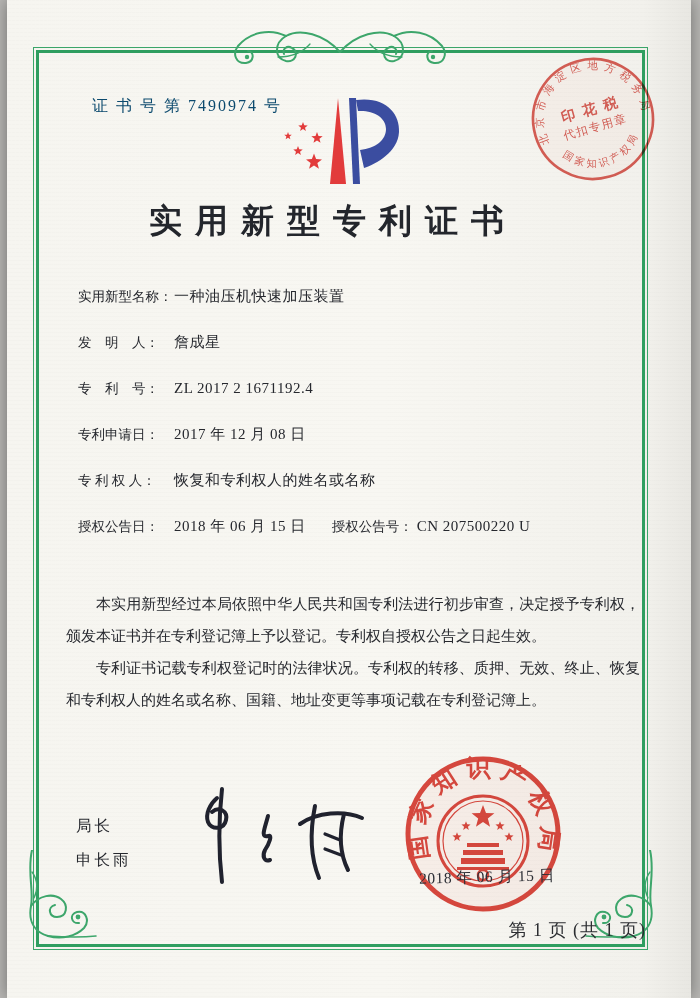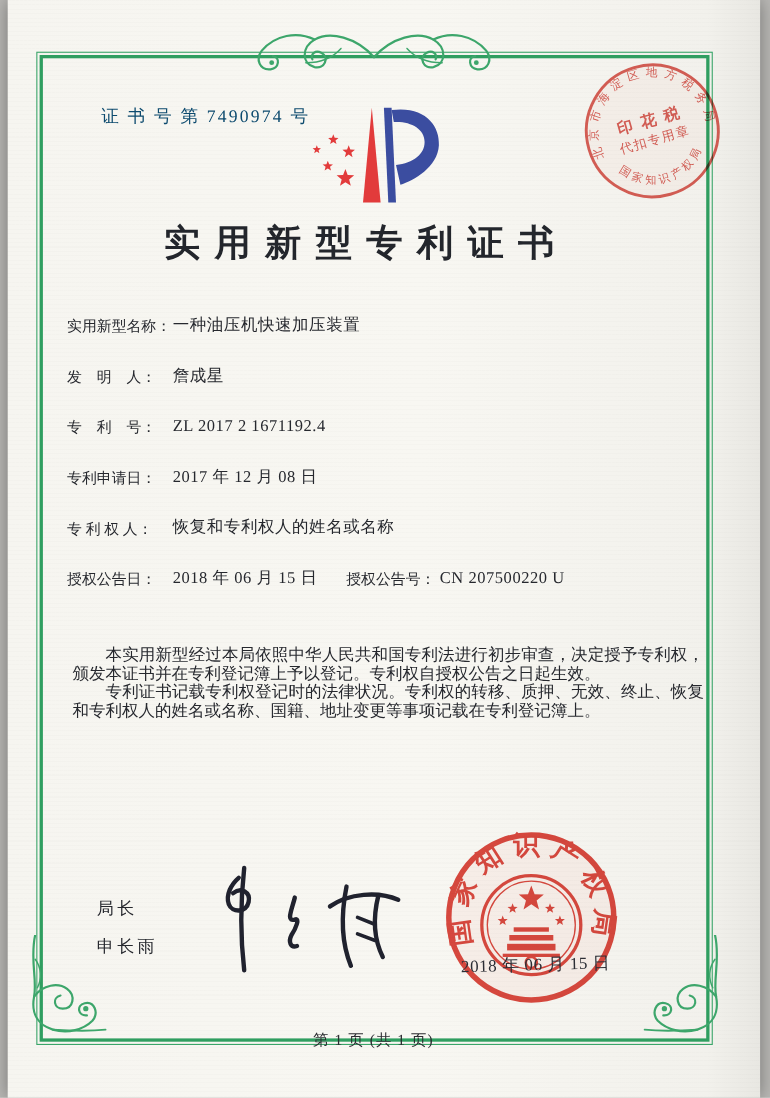--- a/index.html
+++ b/index.html
@@ -16,41 +16,41 @@
     box-shadow:0 0 16px rgba(0,0,0,.4);
   }
   .frame{position:absolute;left:33px;top:47px;width:613px;height:901px;
     border:1px solid #3aa569;}
   .frame-inner{position:absolute;inset:2px;border:3px solid #2f9e60;}
   .orn{position:absolute;pointer-events:none;}
   .cert-no{position:absolute;left:92px;top:96px;font-size:16px;letter-spacing:2px;color:#0c4a6e;}
   .logo{position:absolute;left:272px;top:94px;}
   .page-title{position:absolute;left:33px;top:199px;width:587px;text-align:center;
     font-size:33px;font-weight:600;letter-spacing:13px;padding-left:13px;color:#23262c;box-sizing:border-box;}
-  .fields{position:absolute;left:61px;top:288px;width:576px;font-size:15px;color:#26282e;font-family:Liberation Serif, serif;}
+  .fields{position:absolute;left:78px;top:288px;width:576px;font-size:15px;color:#26282e;font-family:Liberation Serif, serif;}
   .f-row{margin-bottom:29px;line-height:17px;white-space:nowrap;}
   .f-label{display:inline-block;width:96px;font-size:13.5px;vertical-align:top;}
   .f-label.auto{width:auto;margin-right:4px;}
   .f-value{vertical-align:top;letter-spacing:0.5px;}
   .f-row.addr{margin-bottom:0;white-space:normal;}
   .f-row.addr .f-value{display:inline-block;width:404px;line-height:21px;letter-spacing:0.5px;}
   .f-row.two .group2{margin-left:26px;}
   .body-text{position:absolute;left:66px;top:588px;width:574px;font-size:15px;
-    line-height:17px;text-align:justify;color:#26282e;}
+    line-height:32px;text-align:justify;color:#26282e;}
   .body-text p{margin:0;text-indent:2em;}
-  .director{position:absolute;left:88px;top:816px;font-size:15.5px;letter-spacing:3px;color:#26282e;}
+  .director{position:absolute;left:76px;top:816px;font-size:15.5px;letter-spacing:3px;color:#26282e;}
   .director .role{display:block;margin-bottom:13px;}
   .sig{position:absolute;left:172px;top:784px;}
   .seal{position:absolute;left:398px;top:749px;mix-blend-mode:multiply;}
   .seal-date{position:absolute;left:419px;top:867px;font-size:15.5px;color:#2c2e35;
     letter-spacing:0.5px;transform:rotate(-1.5deg);}
   .tax-stamp{position:absolute;left:527px;top:53px;transform:rotate(-16deg);
     transform-origin:50% 50%;mix-blend-mode:multiply;opacity:.92;}
-  .page-num{position:absolute;left:33px;top:937px;width:613px;text-align:center;
-    font-size:14px;letter-spacing:1px;color:#2b2d31;}
+  .page-num{position:absolute;left:33px;top:918px;width:613px;text-align:right;
+    font-size:18px;letter-spacing:1px;color:#2b2d31;}
 </style>
 </head>
 <body>
 
 <svg width="0" height="0" style="position:absolute">
   <defs>
     <path id="star5" d="M0 -8 L-2 -2.75 L-7.6 -2.47 L-3.23 1.05 L-4.7 6.47 L0 3.4 L4.7 6.47 L3.23 1.05 L7.6 -2.47 L2 -2.75 Z"></path>
     <g id="corner-flourish" stroke="#3da66b" fill="none" stroke-width="2" stroke-linecap="round">
       <path d="M16,0 C11,22 18,40 15,56 C12,72 19,82 32,86 C46,90 60,86 68,78 C74,71 70,60 61,62 C53,64 55,74 63,73"></path>
       <path d="M15,56 C23,45 37,43 45,49 C53,55 51,67 41,67 C33,67 31,57 39,55"></path>

